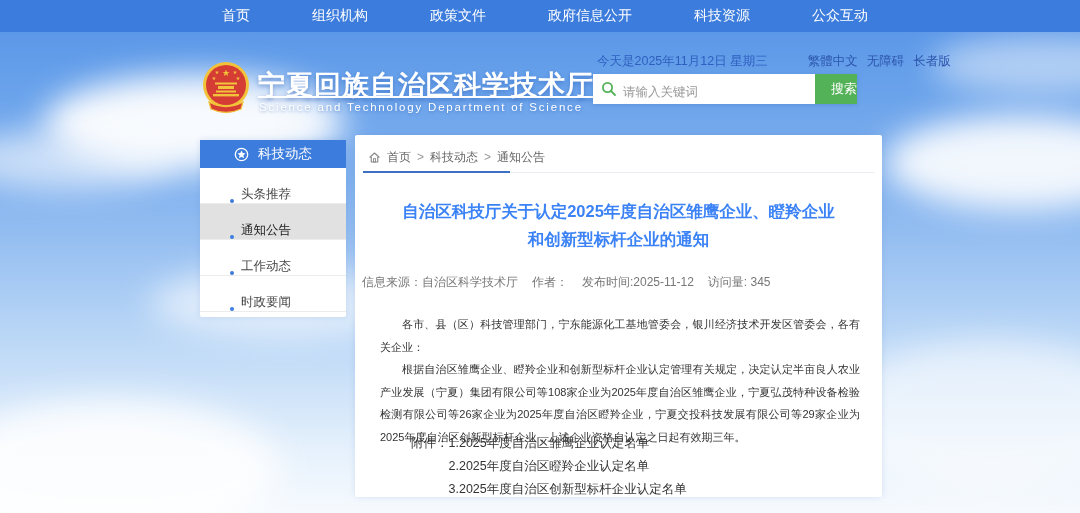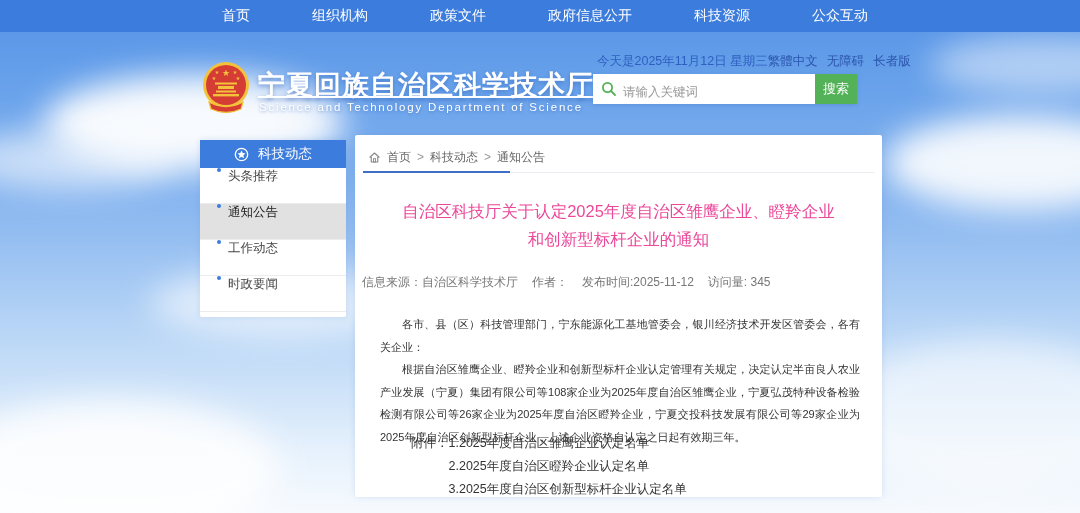--- a/index.html
+++ b/index.html
@@ -42,56 +42,57 @@
     text-shadow:0 2px 4px rgba(30,80,170,.45); white-space:nowrap;text-decoration:underline;
   }
   .site-sub {
     position:absolute; left:259px; top:101px; z-index:4;
     color:#fff; font-size:11.5px; letter-spacing:1.8px;
     text-shadow:0 1px 3px rgba(30,80,170,.45); white-space:nowrap;
   }
   .header-right-top {
     position:absolute; left:597px; top:53px; width:278px; z-index:4;
     display:flex; justify-content:space-between; align-items:center;
-    font-size:12.5px; color:var(--link_blue,#2E5FBF); white-space:nowrap;
+    font-size:12.5px; color:var(--link_blue,#2E5FBF); white-space:nowrap;gap:40px;
   }
   .lang-links { display:flex; gap:9px; }
   .lang-link { color:#2c55ad; cursor:pointer; }
   .searchbar {
     position:absolute; left:593px; top:74px; width:264px; height:30px; z-index:4;
     display:flex; box-shadow:0 1px 4px rgba(40,90,170,.25);
   }
   .search-input-wrap { position:relative; flex:1; background:#fff; }
   .search-input-wrap svg { position:absolute; left:8px; top:7px; }
   .search-input {
     width:100%; height:30px; border:none; outline:none;
     padding:6px 6px 0 30px; font-size:12.5px; color:#555;
     font-family:"Liberation Sans","DejaVu Sans",sans-serif;
   }
   .search-input::placeholder { color:#999; }
   .search-btn {
     width:42px; height:30px; border:none; cursor:pointer;
     background:var(--search_green,#53B257); color:#fff; font-size:13px;
     font-family:"Liberation Sans","DejaVu Sans",sans-serif;
+    text-align:right;
   }
 
   
   .sidebar {
     position:absolute; left:200px; top:140px; width:146px; z-index:3;
     background:#fff; border-radius:2px; padding-bottom:5px;
     box-shadow:0 0 6px rgba(90,130,190,.18);
   }
   .sidebar-header {
     height:28px; background:var(--accent,#3C7CDC); color:#fff;
     display:flex; align-items:center; justify-content:center; gap:9px;
     font-size:13.5px;
   }
   .sidebar-item {
-    position:relative; height:36px; display:flex; align-items:flex-start;
-    padding-left:17px; font-size:12.5px; color:#444; cursor:pointer;
+    position:relative; height:36px; display:flex; align-items:flex-end;
+    padding-left:30px; font-size:12.5px; color:#444; cursor:pointer;
     border-bottom:1px solid #ececec;
   }
   .sidebar-item .dot {
     width:4px; height:4px; border-radius:50%;
     background:var(--accent,#3C7CDC); margin-right:7px;
   }
   .sidebar-item.active { background:#e1e1e1; color:#222; }
 
   
   .main {
@@ -104,21 +105,21 @@
     display:flex; align-items:center; gap:6px;
     font-size:12px; color:#666; white-space:nowrap;
   }
   .bc-link { cursor:pointer; }
   .bc-sep { color:#999; }
   .bc-baseline { position:absolute; top:37px; left:8px; right:8px; height:1px; background:#e9edf2; }
   .bc-underline { position:absolute; top:36px; left:8px; width:147px; height:2px; background:#3d6fc4; }
 
   .article-title {
     position:absolute; top:62px; left:0; width:100%;
-    text-align:center; font-size:16.5px; font-weight:normal; color:#ec4899;
+    text-align:center; font-size:16.5px; font-weight:bold; color:#3b82f6;
     line-height:28px;
   }
   .article-meta {
     position:absolute; top:139px; left:0; width:100%;
     font-size:12px; color:#777; white-space:nowrap;
   }
   .article-meta span { margin:0 7px; }
   .article-body {
     position:absolute; top:178px; left:25px; right:22px;
     font-size:11px; color:#333; line-height:22.5px; text-align:justify;

